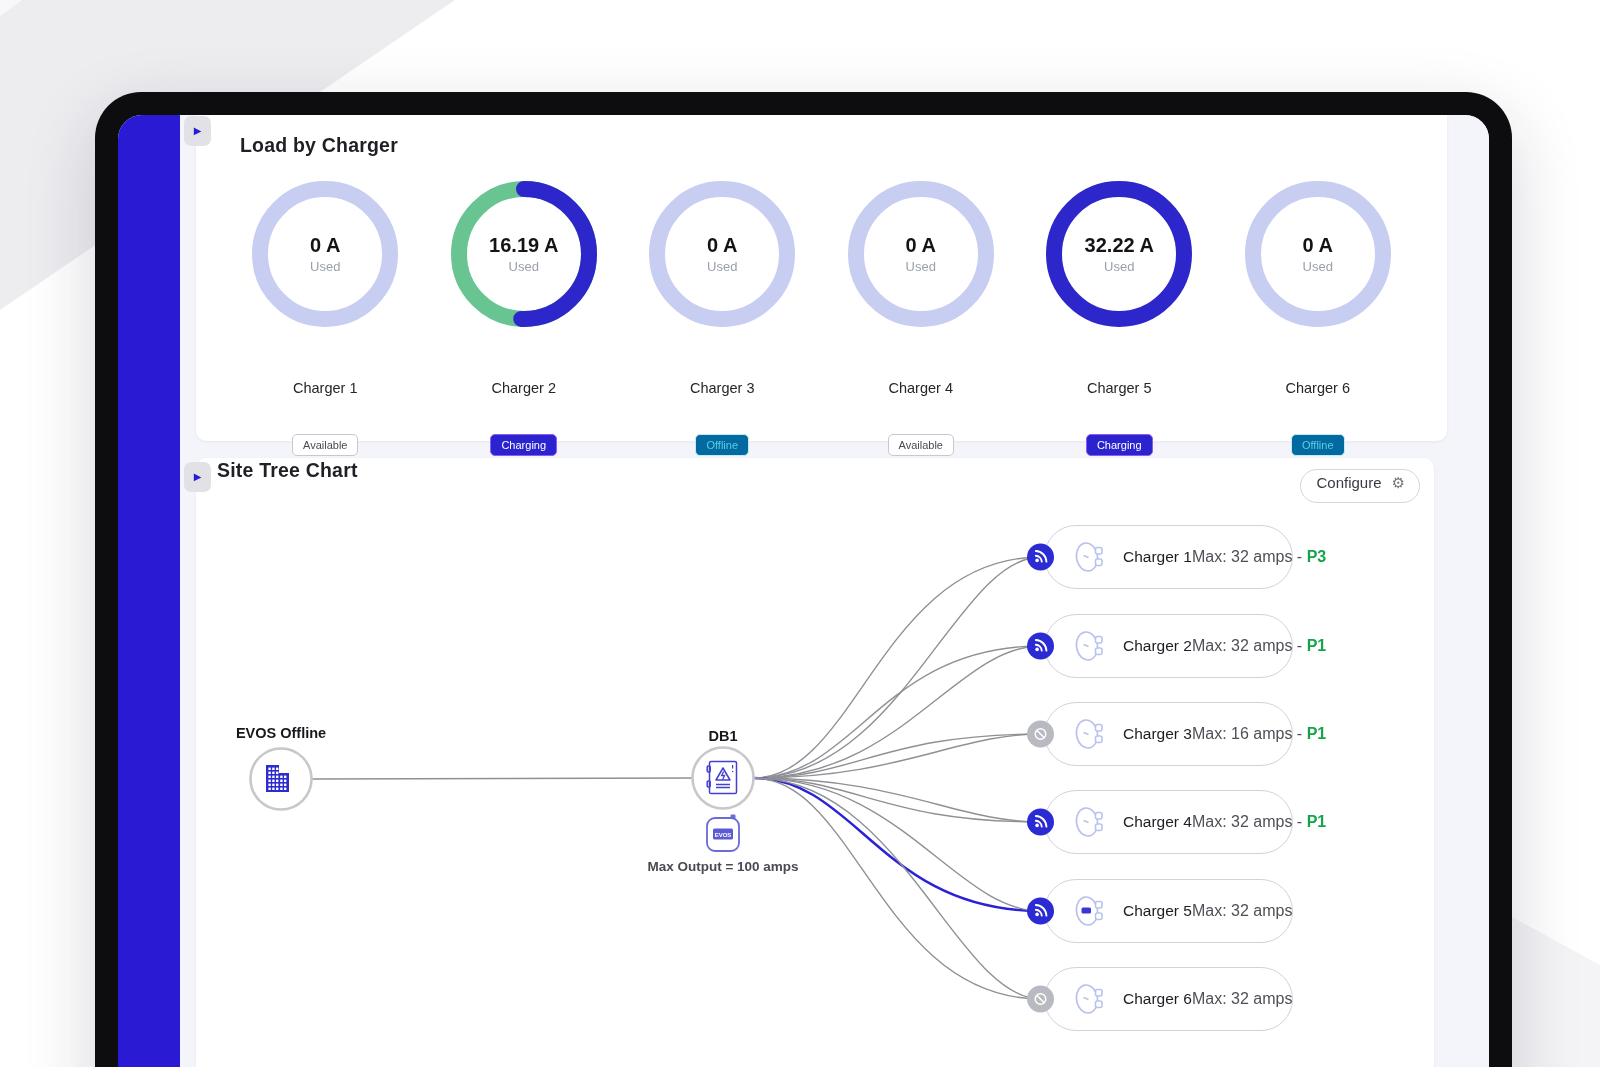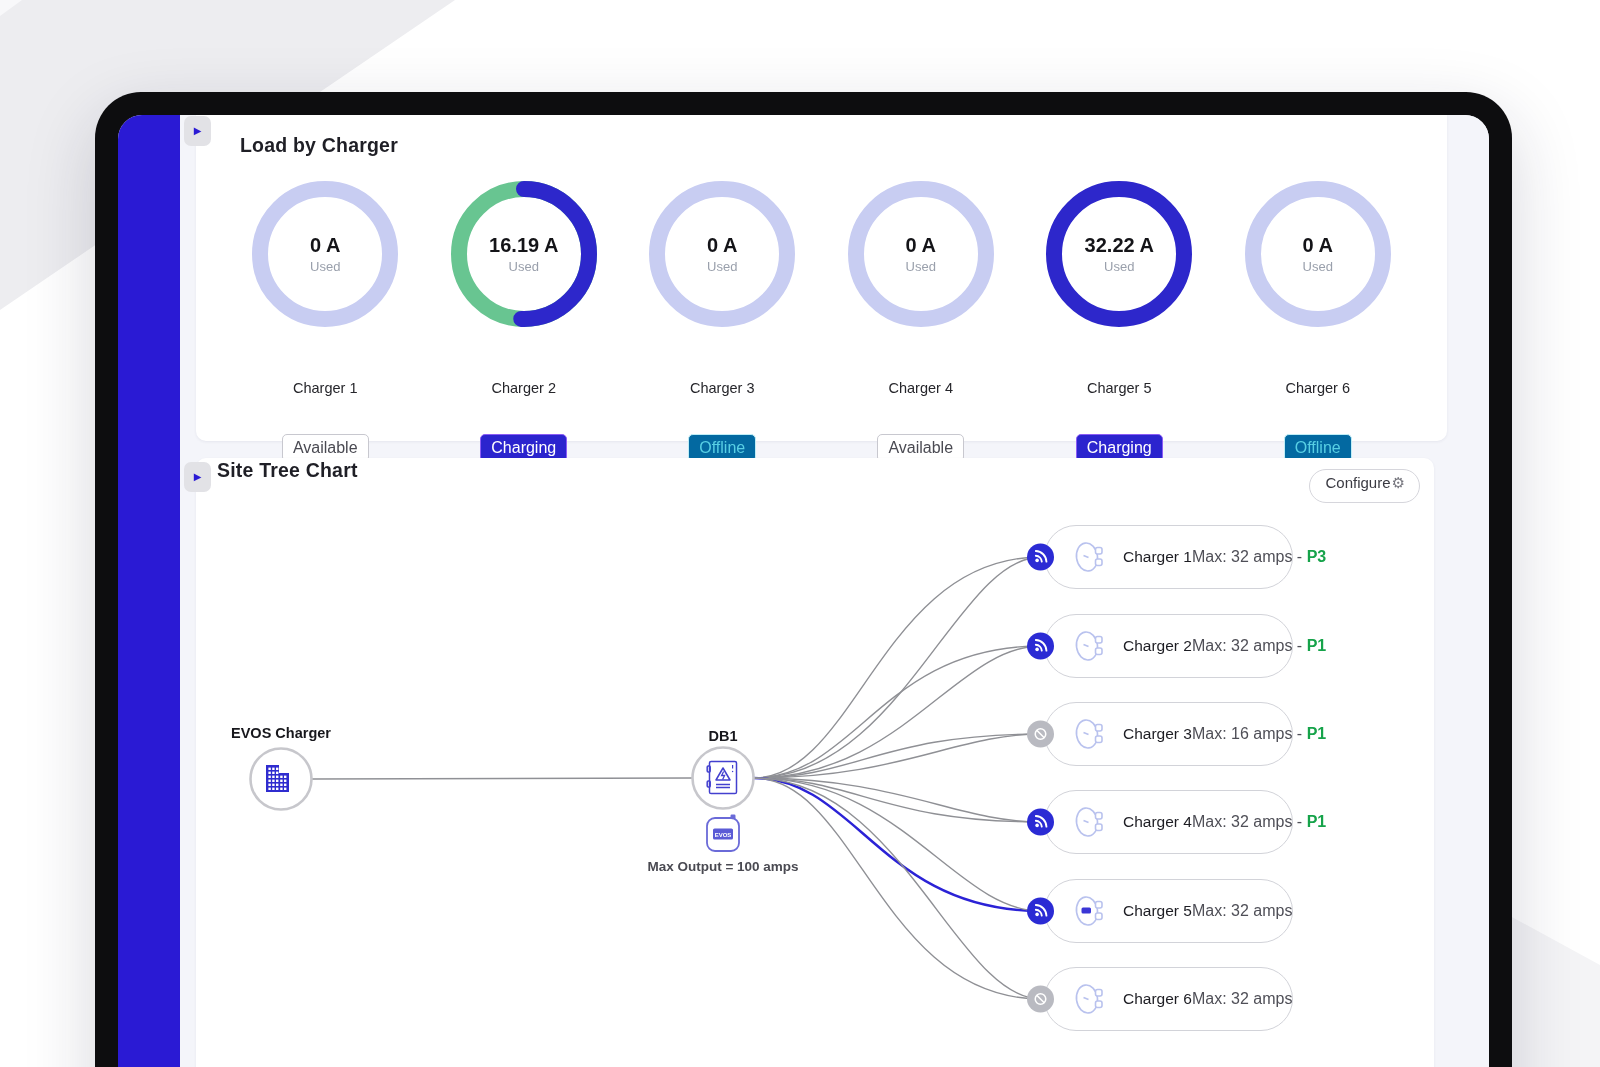--- a/index.html
+++ b/index.html
@@ -46,30 +46,30 @@
 
   
   .donut-row { position:absolute; left:30px; top:64px; width:1191px; display:flex; }
   .donut-cell { width:198.5px; display:flex; flex-direction:column; align-items:center;gap:29px; }
   .donut-wrap { position:relative; width:150px; height:150px; }
   .donut-center { position:absolute; inset:0; display:flex; flex-direction:column;
     align-items:center; justify-content:center; }
   .donut-value { font-size:20px; font-weight:700; color:#141418; }
   .donut-caption { font-size:13px; color:#9aa0ac; margin-top:2px; }
   .donut-name { margin-top:22px; font-size:14.5px; color:#26262b; }
-  .status-badge { margin-top:9px; font-size:16px; padding:4px 10px; border-radius:5px;
+  .status-badge { margin-top:9px; font-size:11px; padding:4px 10px; border-radius:5px;
     line-height:1.1; }
   .badge-available { background:#ffffff; border:1px solid #c8c8cf; color:#4a4a52; }
   .badge-charging  { background:#2b24ce; border:1px solid #8b5cf6; color:#ffffff; }
   .badge-offline   { background:#0369a1; border:1px solid #bfeef7; color:#58cfe4; }
 
   
   .configure-btn { position:absolute; right:14px; top:11px; height:34px; padding:0 14px 8px 16px;
     background:#ffffff; border:1px solid #d6d6dc; border-radius:17px; display:flex;
-    align-items:center; gap:1px; font-size:15px; color:#3a3a42; cursor:pointer; }
+    align-items:center; gap:10px; font-size:15px; color:#3a3a42; cursor:pointer; }
   .configure-btn .gear { font-size:15px; color:#77777f; line-height:1; }
 
   
   .tree-area { position:absolute; inset:0; }
   .tree-svg { position:absolute; left:0; top:0; }
   .node-label { position:absolute; text-align:center; font-weight:700; font-size:14.5px;
     color:#17171c; }
   .label-root { left:0px; top:267px; width:170px; }
   .label-db   { left:457px; top:270px; width:140px; }
   .label-maxout { left:397px; top:401px; width:260px; font-size:13.5px; color:#4a4a52; }
@@ -271,21 +271,21 @@
             </g>
 
             <g transform="translate(509,356)">
               <rect x="25.5" y="0.5" width="5" height="6" rx="1.2" fill="#6a6ad8"></rect>
               <rect x="2" y="4" width="32" height="33" rx="8" fill="#ffffff" stroke="#6a6ad8" stroke-width="1.8"></rect>
               <rect x="8" y="14.5" width="20" height="11" rx="1.6" fill="#5b5bd6"></rect>
               <text x="18" y="22.6" text-anchor="middle" font-size="6" font-weight="bold" fill="#ffffff">EVOS</text>
             </g>
           </svg>
 
-          <div class="node-label label-root">EVOS Charger</div>
+          <div class="node-label label-root">EVOS Offline</div>
           <div class="node-label label-db">DB1</div>
           <div class="node-label label-maxout">Max Output = 100 amps</div>
 
           <div id="pill-container">
               <div class="tree-pill" style="top: 67px;">
                 <span class="pill-wifi online">
                   <svg width="17" height="17" viewBox="-10 -10 20 20">
   <circle cx="-4" cy="4" r="2.1" fill="#fff"></circle>
   <path d="M -5.5 -1.5 a 7.5 7.5 0 0 1 7 7" stroke="#fff" stroke-width="2.2" fill="none" stroke-linecap="round"></path>
   <path d="M -5.5 -7 a 13 13 0 0 1 12.5 12.5" stroke="#fff" stroke-width="2.2" fill="none" stroke-linecap="round"></path>

